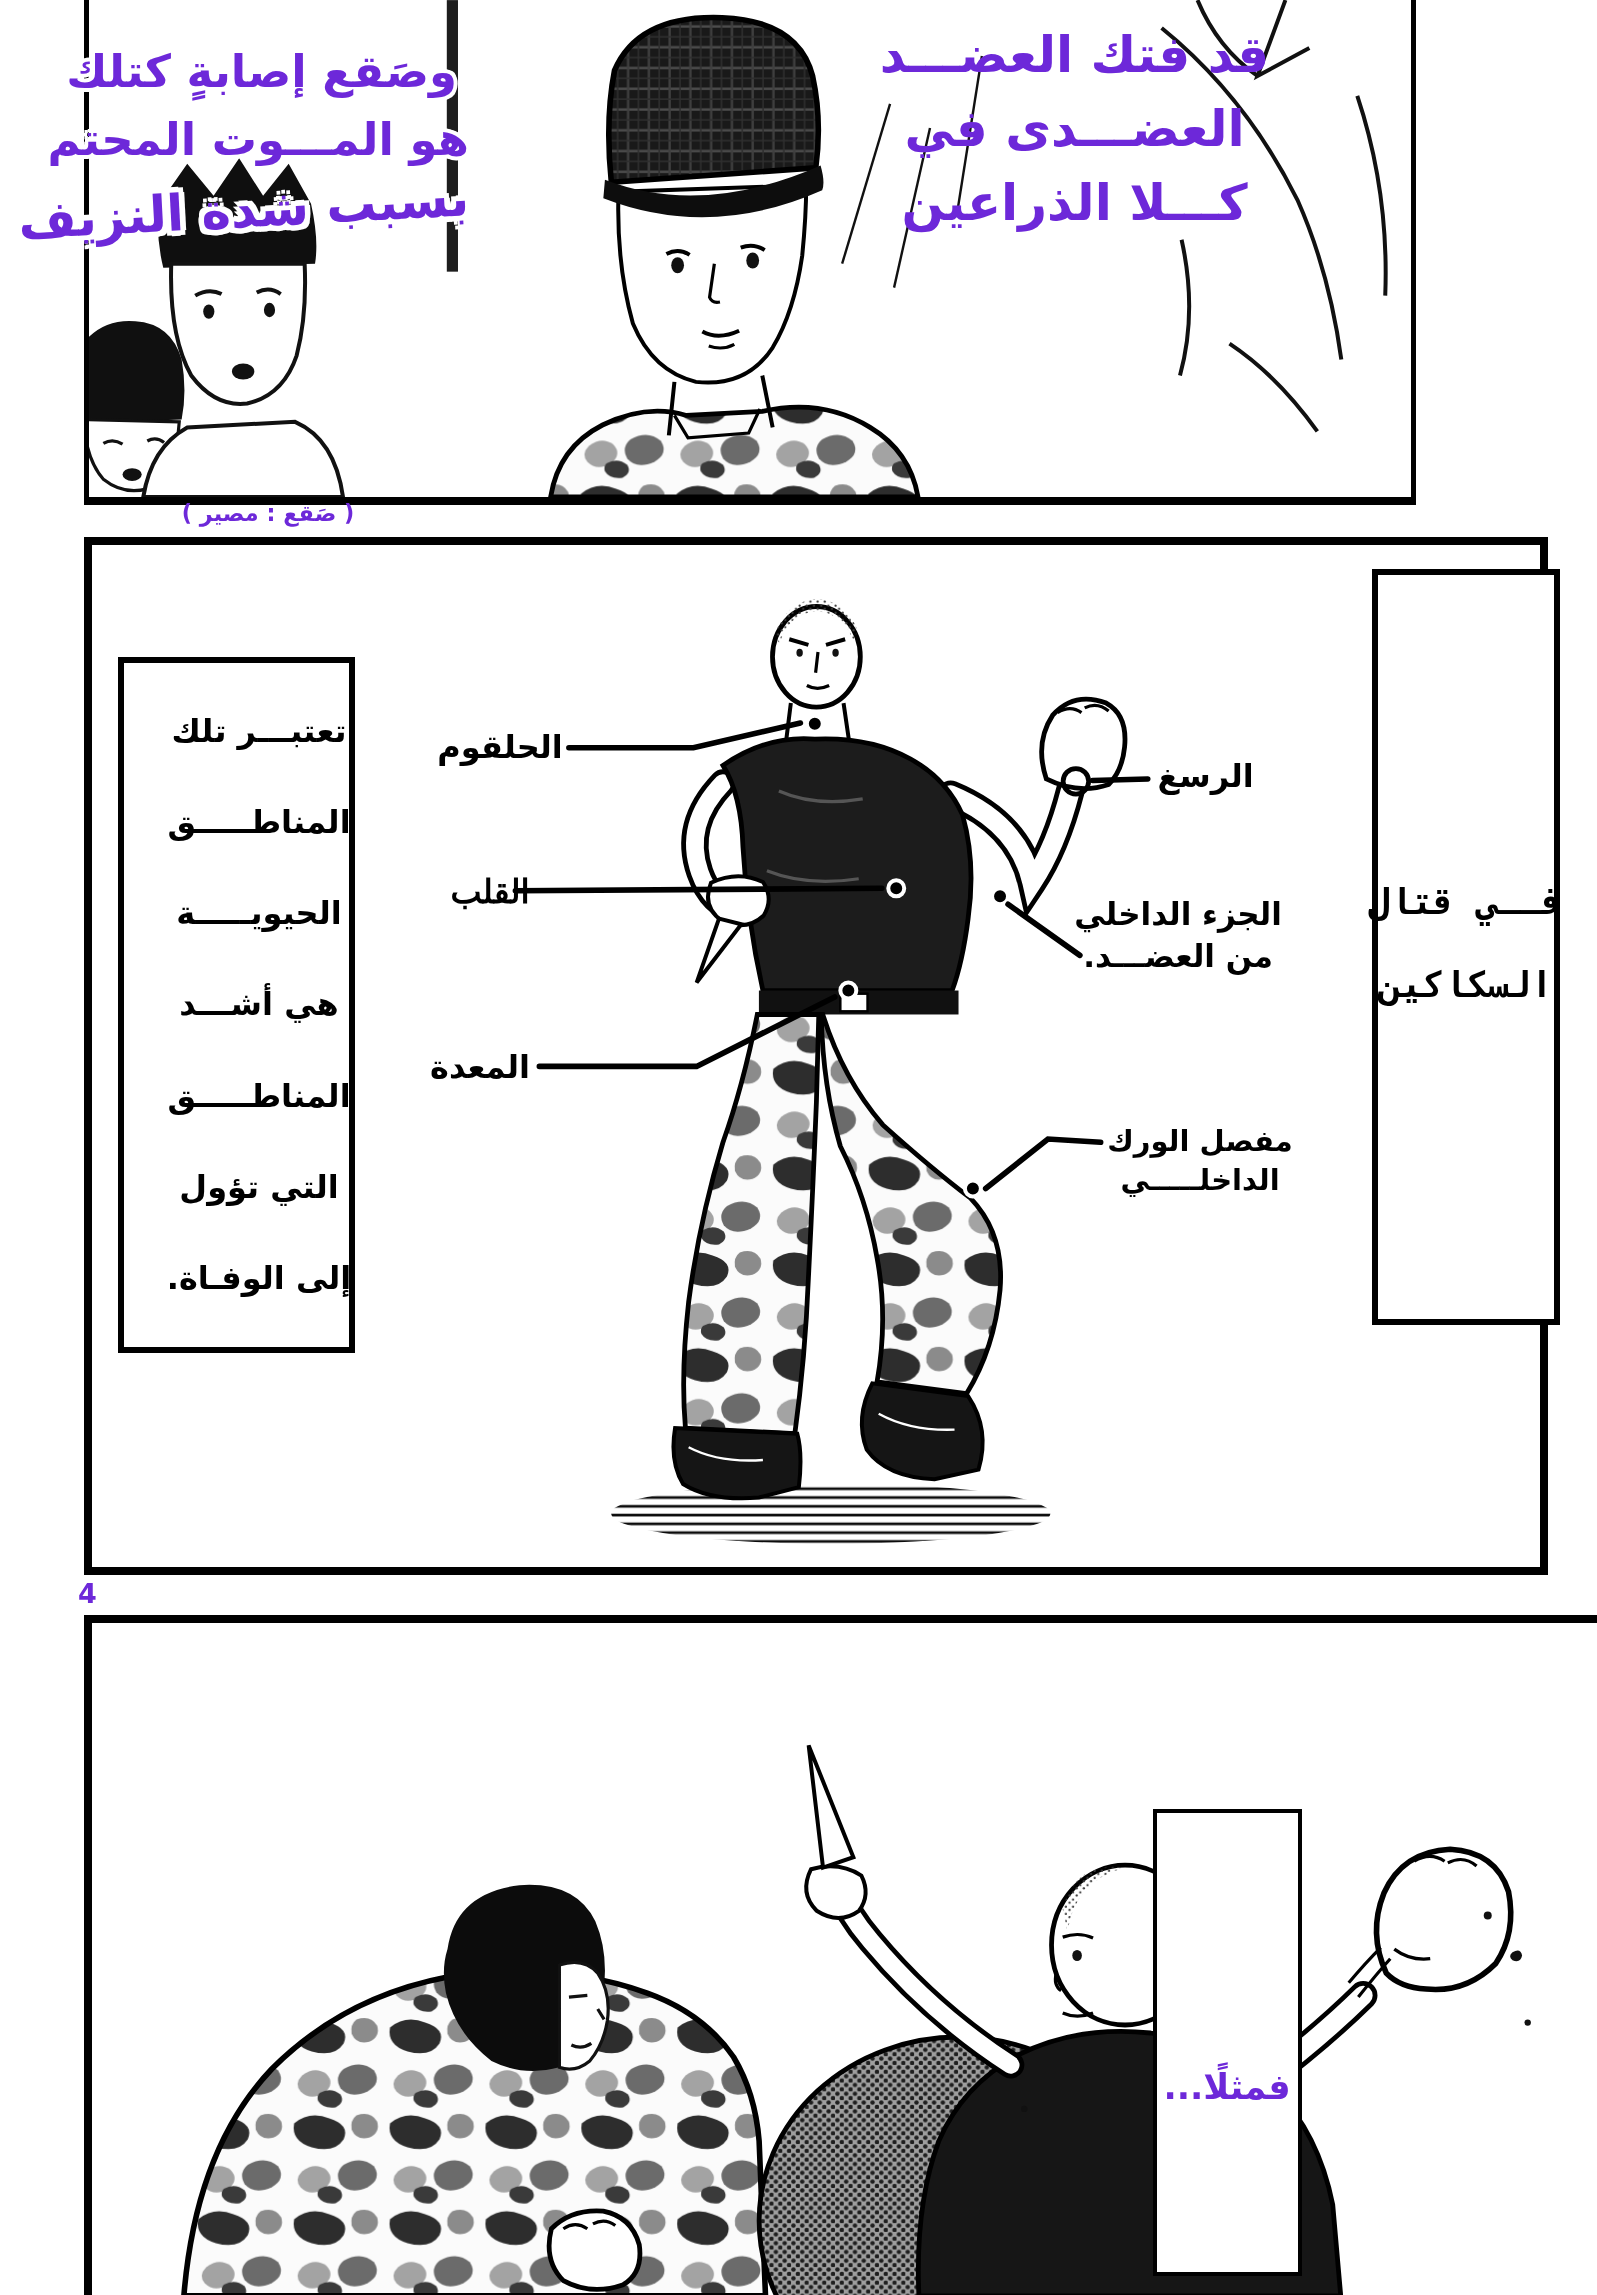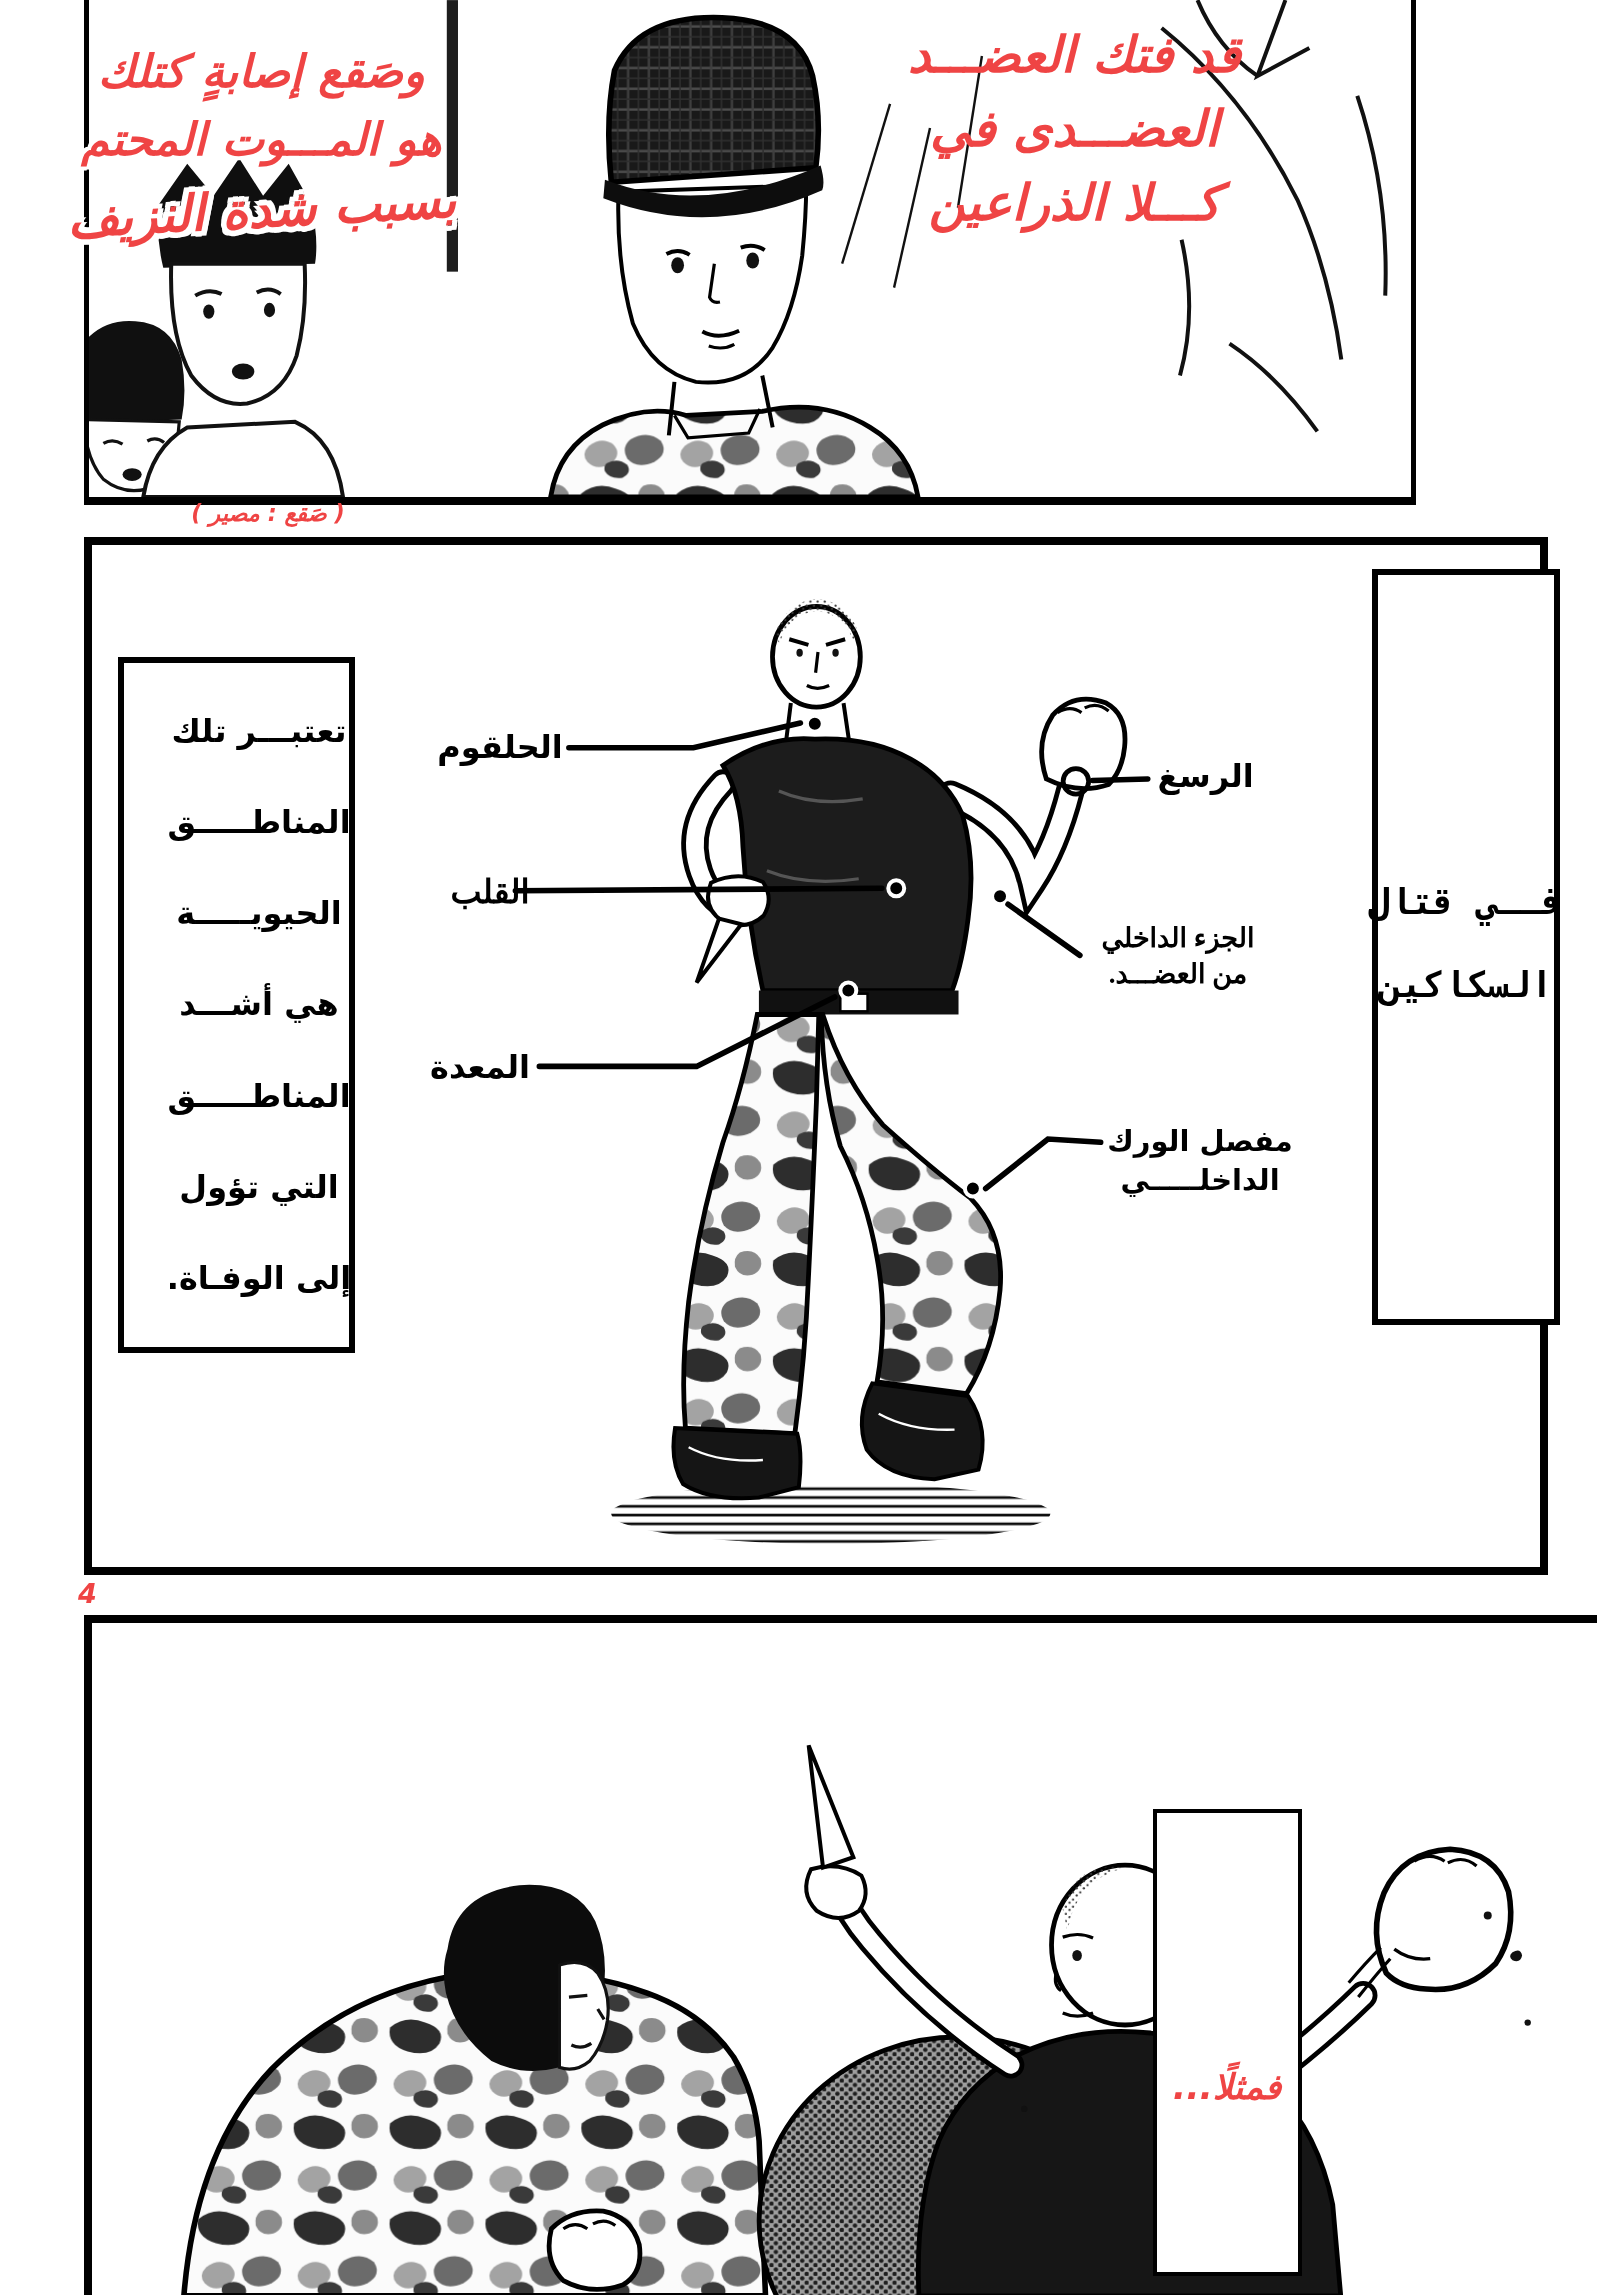--- a/index.html
+++ b/index.html
@@ -11,40 +11,40 @@
     overflow:hidden;
     direction:rtl;
   }
   .panel{position:absolute;box-sizing:border-box;z-index:4;pointer-events:none;}
   .panel-top{left:84px;top:0;width:1332px;height:505px;
     border-left:5.6px solid #000;border-right:5.6px solid #000;border-bottom:8px solid #000;}
   .panel-middle{left:84px;top:537px;width:1464px;height:1038px;border:8px solid #000;}
   .panel-bottom{left:84px;top:1615px;width:1514px;height:681px;
     border-top:8px solid #000;border-left:8px solid #000;}
   .art{position:absolute;z-index:2;}
-  .txt{position:absolute;z-index:6;color:#ef4444;font-weight:bold;font-style:italic;}
+  .txt{position:absolute;z-index:6;color:#6d28d9;font-weight:bold;}
   .line{white-space:nowrap;}
   .dlg-right{left:847px;top:17.6px;width:455px;text-align:center;font-size:50px;line-height:1.48;}
   .dlg-left{left:54px;top:38px;width:415px;text-align:center;font-size:45px;line-height:1.5;
     text-shadow:-3.2px -3.2px 0 #fff,3.2px -3.2px 0 #fff,-3.2px 3.2px 0 #fff,3.2px 3.2px 0 #fff,0 -4px 0 #fff,0 4px 0 #fff,-4px 0 0 #fff,4px 0 0 #fff;}
   .dlg-left .decor{font-size:50px;transform:rotate(-3deg);display:inline-block;
     text-shadow:-4.8px -4.8px 0 #fff,4.8px -4.8px 0 #fff,-4.8px 4.8px 0 #fff,4.8px 4.8px 0 #fff,0 -5.6px 0 #fff,0 5.6px 0 #fff,-5.6px 0 0 #fff,5.6px 0 0 #fff;}
   .caption{left:148px;top:500px;width:240px;text-align:center;font-size:22.4px;}
   .page-number{left:78px;top:1578px;width:48px;font-size:27px;z-index:6;text-align:left;direction:ltr;}
   .note{position:absolute;box-sizing:border-box;background:#fff;border:6.4px solid #000;z-index:5;
     display:flex;flex-direction:column;justify-content:center;align-items:center;
     font-weight:bold;color:#000;text-align:center;}
   .note-right{left:1372px;top:569px;width:188px;height:756px;font-size:36px;line-height:2.3;font-family:Liberation Mono, monospace;}
   .note-left{left:118px;top:657px;width:237px;height:696px;font-size:32px;line-height:2.85;padding-left:45px;}
   .lbl{position:absolute;z-index:6;color:#000;font-weight:bold;text-align:center;}
   .lbl-throat{left:430px;top:728px;width:140px;font-size:32px;}
   .lbl-heart{left:444px;top:872px;width:92px;font-size:33px;font-family:Liberation Serif, serif;}
   .lbl-stomach{left:422px;top:1048px;width:116px;font-size:32px;}
   .lbl-wrist{left:1149px;top:757px;width:113px;font-size:32px;}
-  .lbl-inner-arm{left:1074px;top:920px;width:208px;font-size:27px;line-height:1.35;font-family:Liberation Serif, serif;}
+  .lbl-inner-arm{left:1074px;top:894px;width:208px;font-size:31px;line-height:1.35;}
   .lbl-hip{left:1101px;top:1122px;width:198px;font-size:29px;line-height:1.35;}
   .speech-box{position:absolute;left:1153px;top:1809px;width:149px;height:467px;
     box-sizing:border-box;background:#fff;border:4.8px solid #000;z-index:5;}
   .speech-bottom{left:1155px;top:2067px;width:144px;text-align:center;font-size:35px;z-index:6;}
 </style>
 </head>
 <body>
 
 <svg width="0" height="0" style="position:absolute" aria-hidden="true">
   <defs>

